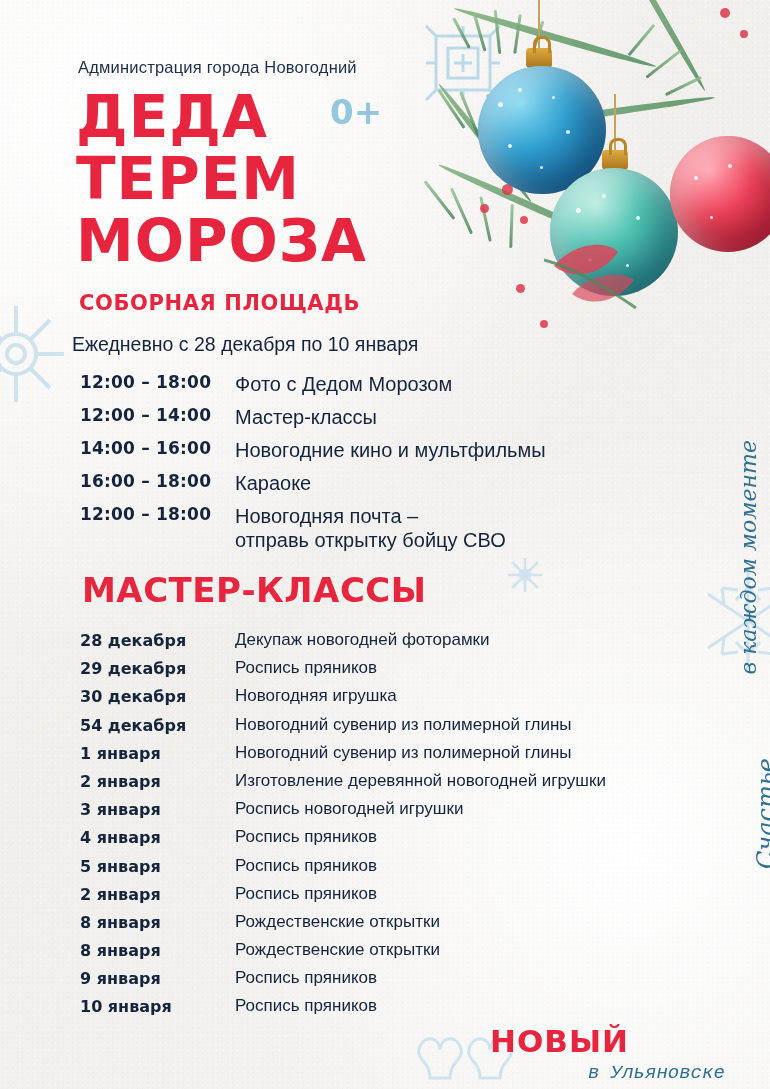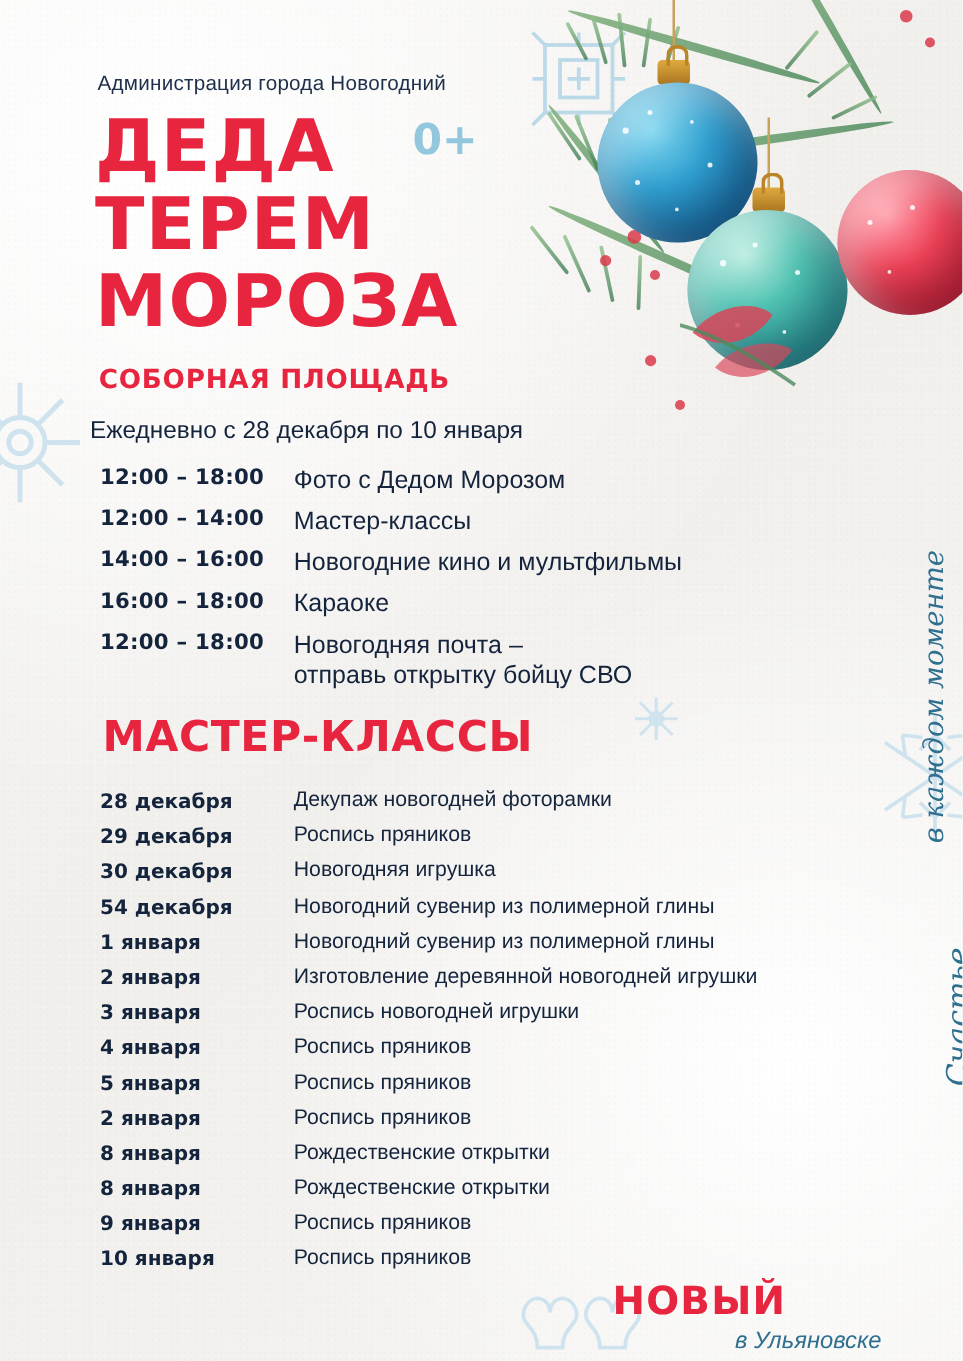--- a/index.html
+++ b/index.html
@@ -238,21 +238,21 @@
     font-size: 31px;
     line-height: 31px;
     letter-spacing: 1px;
     color: #e8253f;
     text-transform: uppercase;
   }
   .ny-city {
     position: absolute;
     left: 98px;
     top: 36px;
-    font-family: Liberation Sans, sans-serif;
+    font-family: Liberation Mono, monospace;
     font-style: italic;
     font-size: 19px;
     color: #2f6f8f;
     text-align: center;
   }
   .ny-year {
     margin-top: 8px;
     margin-left: 52px;
     font-family: "DejaVu Sans", sans-serif;
     font-weight: bold;

